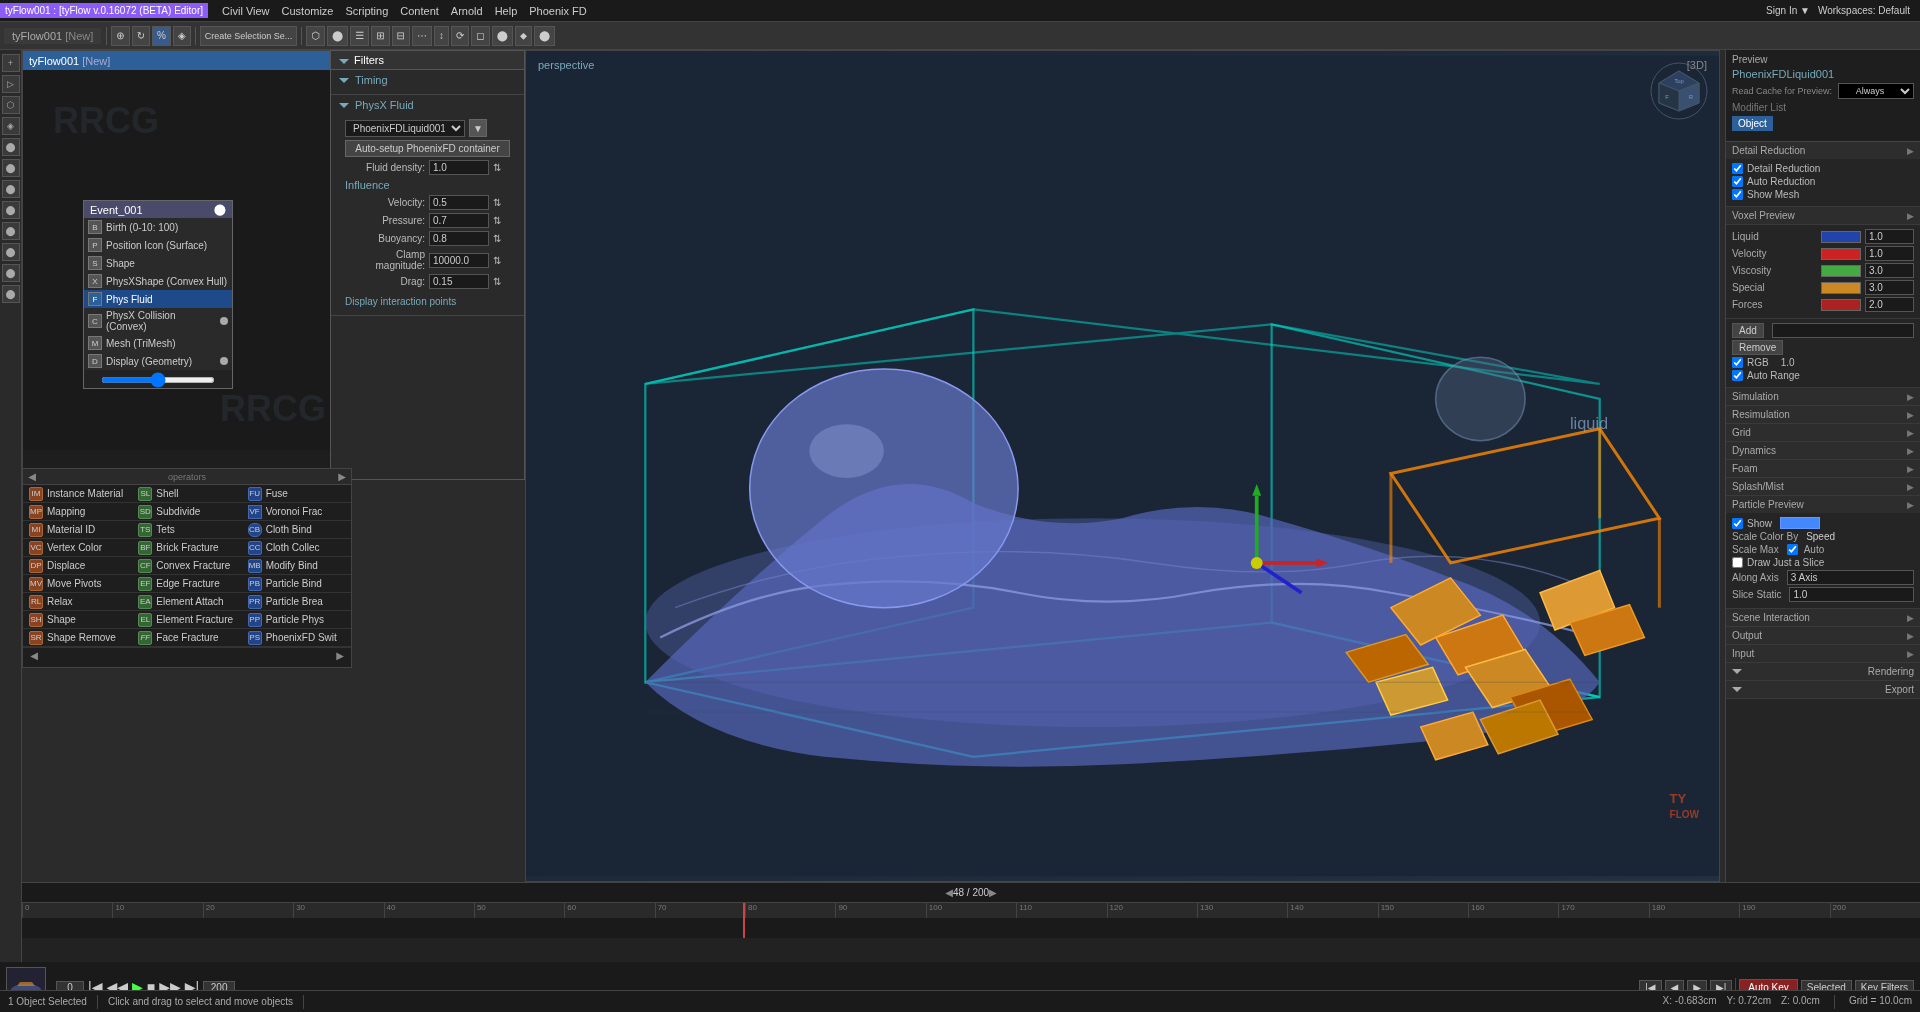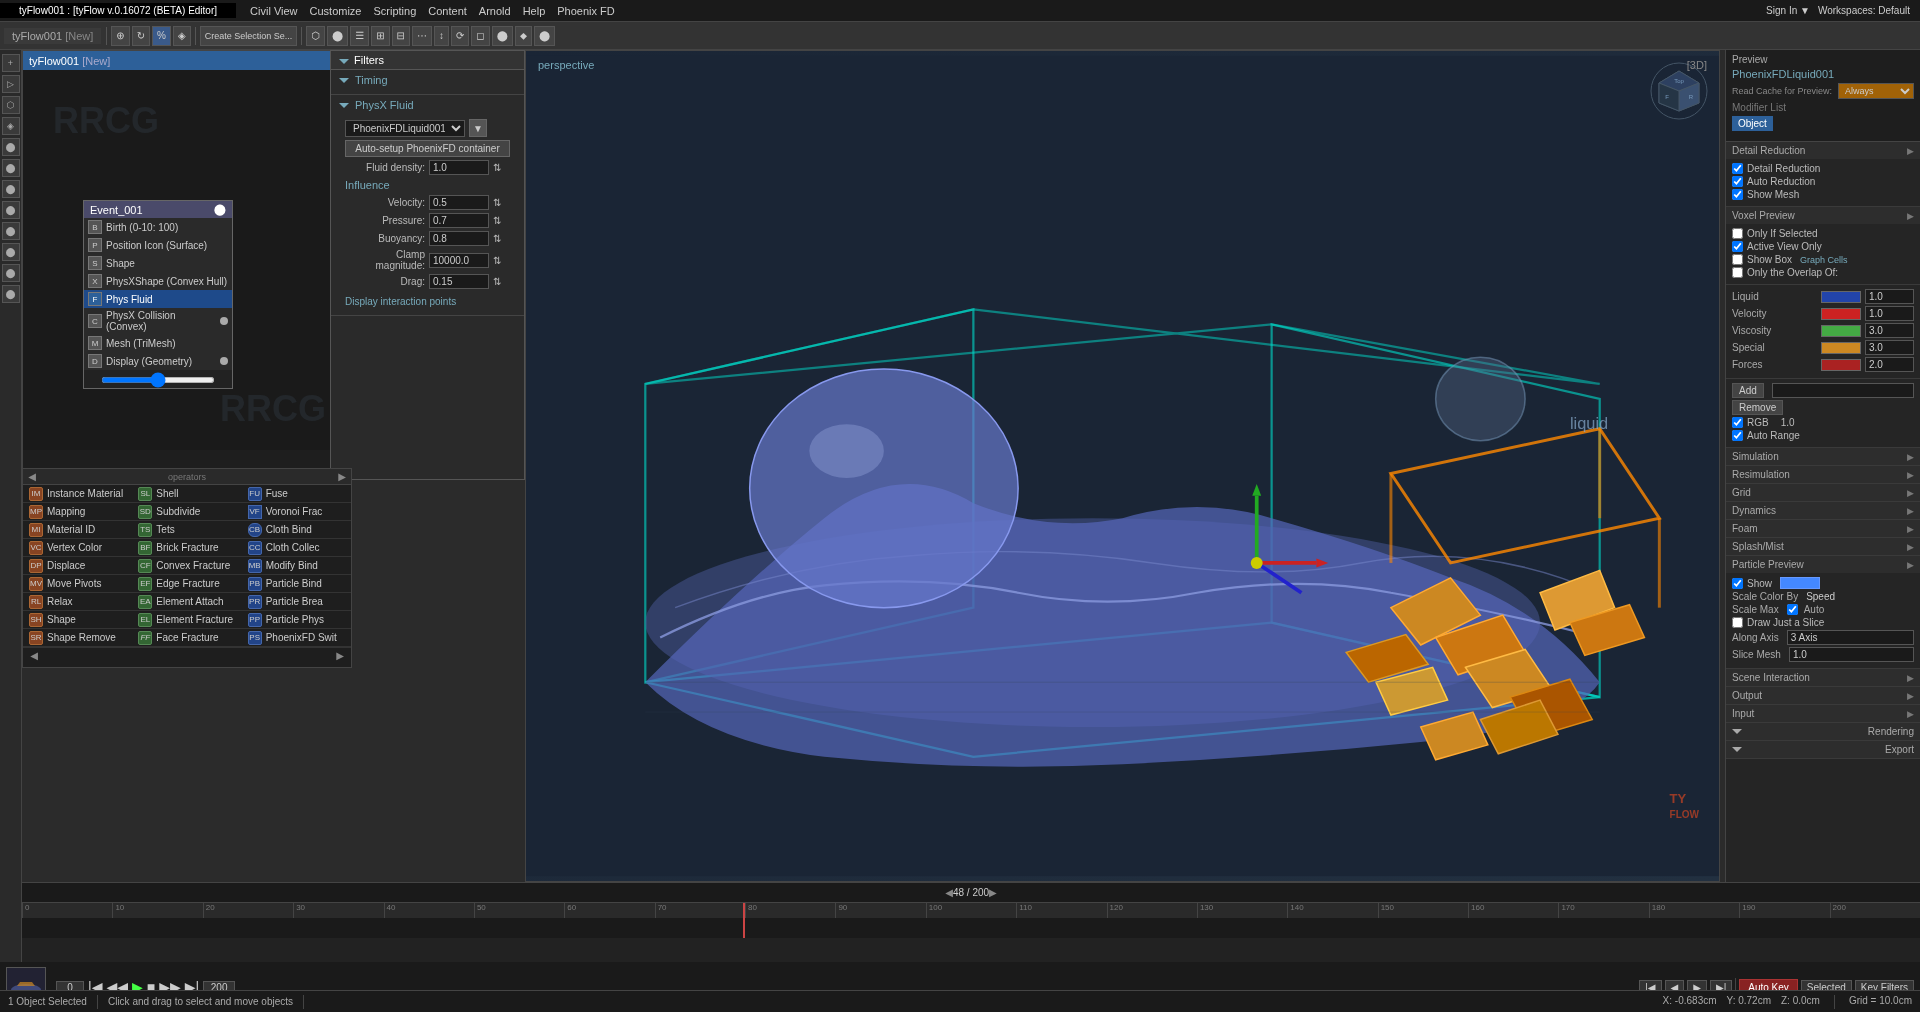--- a/index.html
+++ b/index.html
@@ -5,21 +5,21 @@
     * { margin: 0; padding: 0; box-sizing: border-box; }
     body { background: #2b2b2b; color: #ccc; font-family: Arial, sans-serif; font-size: 11px; width: 1920px; height: 1012px; overflow: hidden; position: relative; }
 
     
     #top-menu-bar {
       position: absolute; top: 0; left: 0; width: 100%; height: 22px;
       background: #1a1a1a; display: flex; align-items: center;
       border-bottom: 1px solid #444; z-index: 100;
     }
     #top-menu-bar .app-title {
-      background: #000000; color: #fff; padding: 2px 19px; font-size: 11px; margin-right: 4px;
+      background: #8b5cf6; color: #fff; padding: 2px 5px; font-size: 11px; margin-right: 4px;
     }
     #top-menu-bar .menu-items { display: flex; gap: 12px; padding: 0 10px; }
     #top-menu-bar .menu-item { color: #ccc; cursor: pointer; font-size: 11px; }
     #top-menu-bar .right-section { margin-left: auto; display: flex; align-items: center; gap: 8px; padding-right: 10px; }
 
     
     #toolbar-row {
       position: absolute; top: 22px; left: 0; width: 100%; height: 28px;
       background: #333; border-bottom: 1px solid #444; display: flex; align-items: center;
       padding: 2px 4px; z-index: 100;
@@ -162,22 +162,22 @@
     }
     .rpanel-section-title .arrow { color: #777; font-size: 9px; }
     .rpanel-content { padding: 4px 6px; }
     .rpanel-row { display: flex; align-items: center; margin-bottom: 2px; font-size: 10px; color: #bbb; gap: 4px; }
     .rpanel-label { flex: 0 0 85px; color: #aaa; font-size: 10px; }
     .rpanel-input {
       background: #1a1a1a; border: 1px solid #555; color: #ccc; padding: 1px 3px;
       font-size: 10px; flex: 1; min-width: 0;
     }
     .rpanel-dropdown {
-      background: #a16207; border: 1px solid #555; color: #ccc; padding: 1px 2px;
-      font-size: 10px; flex: 1;
+      background: #000000; border: 1px solid #555; color: #ccc; padding: 1px 2px;
+      font-size: 10px; flex: 1; text-align: center;
     }
     .rpanel-checkbox { width: 11px; height: 11px; flex-shrink: 0; }
     .rpanel-color-swatch { width: 40px; height: 12px; border: 1px solid #666; flex-shrink: 0; }
     .rpanel-btn { background: #444; border: 1px solid #555; color: #ccc; padding: 1px 6px; font-size: 10px; cursor: pointer; }
 
     
     #preview-header {
       background: #1e1e1e; border-bottom: 1px solid #444; padding: 4px 6px;
     }
     .preview-title { color: #aaa; font-size: 10px; margin-bottom: 3px; }
@@ -702,39 +702,20 @@
         <span>Show Mesh</span>
       </div>
     </div>
   </div>
 
   <div class="rpanel-section">
     <div class="rpanel-section-title">
       <span>Voxel Preview</span>
       <span class="arrow">▶</span>
     </div>
-    <div class="rpanel-content">
-      <div class="rpanel-row">
-        <input type="checkbox" class="rpanel-checkbox" style="">
-        <span>Only If Selected</span>
-      </div>
-      <div class="rpanel-row">
-        <input type="checkbox" class="rpanel-checkbox" checked="" style="">
-        <span>Active View Only</span>
-      </div>
-      <div class="rpanel-row">
-        <input type="checkbox" class="rpanel-checkbox" style="">
-        <span>Show Box</span>
-        <span style="margin-left:4px; color:#7ab; font-size:9px;">Graph Cells</span>
-      </div>
-      <div class="rpanel-row">
-        <input type="checkbox" class="rpanel-checkbox" style="">
-        <span>Only the Overlap Of:</span>
-      </div>
-    </div>
   </div>
 
   <div class="rpanel-section">
     <div class="rpanel-content">
       <div class="rpanel-row">
         <span class="rpanel-label">Liquid</span>
         <div class="rpanel-color-swatch" style="background:#2244aa;"></div>
         <input class="rpanel-input" type="text" value="1.0" style="width: 35px;">
       </div>
       <div class="rpanel-row">
@@ -840,21 +821,21 @@
       </div>
       <div class="rpanel-row">
         <input type="checkbox" class="rpanel-checkbox" style="">
         <span>Draw Just a Slice</span>
       </div>
       <div class="rpanel-row">
         <span style="font-size:10px; color:#aaa;">Along Axis</span>
         <input class="rpanel-input" type="text" value="3 Axis" style="width: 40px; margin-left: 4px;">
       </div>
       <div class="rpanel-row">
-        <span style="font-size:10px; color:#aaa;">Slice Mesh</span>
+        <span style="font-size:10px; color:#aaa;">Slice Static</span>
         <input class="rpanel-input" type="text" value="1.0" style="width: 40px; margin-left: 4px;">
       </div>
     </div>
   </div>
 
   <div class="rpanel-section">
     <div class="rpanel-section-title">
       <span>Scene Interaction</span>
       <span class="arrow">▶</span>
     </div>

